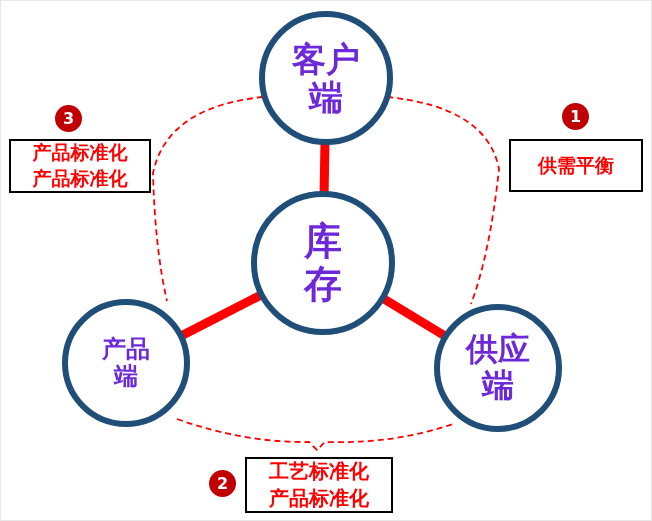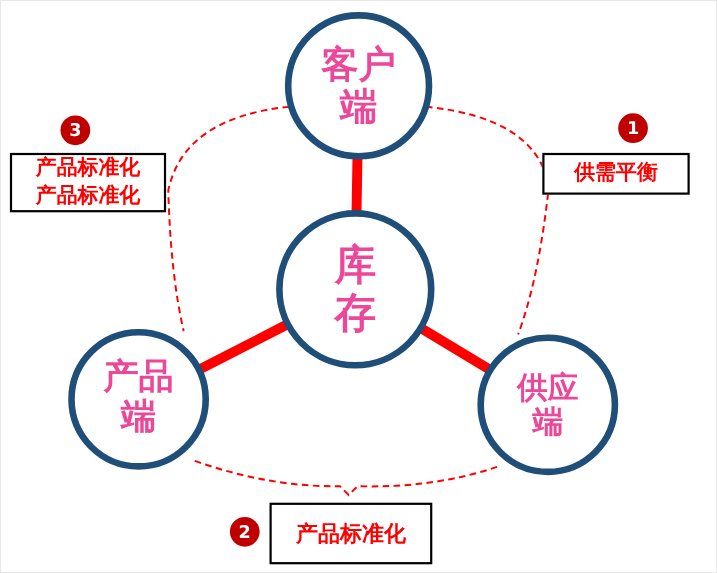--- a/index.html
+++ b/index.html
@@ -6,34 +6,34 @@
   body{font-family:"DejaVu Sans","Liberation Sans",sans-serif;}
   .stage{
     position:relative;width:652px;height:521px;background:#ffffff;
     overflow:hidden;border:1px solid #e8e8e8;box-sizing:border-box;
   }
   .lines-svg{position:absolute;left:0;top:0;width:652px;height:521px;}
   .node{
     position:absolute;border-radius:50%;background:#ffffff;
     border:6px solid #1f4e79;box-sizing:border-box;
     display:flex;flex-direction:column;align-items:center;justify-content:center;
-    font-weight:bold;color:#ec4899;text-align:center;line-height:1.12;
+    font-weight:bold;color:#6d28d9;text-align:center;line-height:1.12;
   }
   .node-top{left:258px;top:10px;width:134px;height:134px;font-size:34px;}
   .node-center{left:250px;top:190px;width:144px;height:144px;font-size:38px;}
-  .node-left{left:61px;top:298px;width:128px;height:128px;font-size:32px;font-family:Liberation Mono, monospace;}
-  .node-right{left:433px;top:303px;width:128px;height:128px;font-size:28px;}
+  .node-left{left:61px;top:298px;width:128px;height:128px;font-size:24px;}
+  .node-right{left:433px;top:303px;width:128px;height:128px;font-size:32px;}
   .callout{
     position:absolute;background:#ffffff;border:2px solid #000000;
     color:#ff0000;font-weight:bold;text-align:center;
     display:flex;flex-direction:column;justify-content:center;
     line-height:1.35;box-sizing:border-box;
   }
   .callout-left{left:8px;top:138px;width:142px;height:54px;font-size:19px;}
-  .callout-right{left:492px;top:138px;width:134px;height:38px;font-size:19px;}
+  .callout-right{left:508px;top:138px;width:134px;height:53px;font-size:19px;}
   .callout-bottom{left:244px;top:456px;width:148px;height:56px;font-size:20px;}
   .badge{
     position:absolute;width:27px;height:27px;border-radius:50%;
     background:#c00000;color:#ffffff;font-weight:bold;font-size:16px;
     display:flex;align-items:center;justify-content:center;line-height:1;
   }
   .badge-3{left:54px;top:104px;}
   .badge-1{left:561px;top:102px;}
   .badge-2{left:208px;top:469px;}
 </style>
@@ -86,16 +86,17 @@
   <div class="callout callout-left">
     <span>产品标准化</span>
     <span>产品标准化</span>
   </div>
 
   <div class="callout callout-right">
     <span>供需平衡</span>
   </div>
 
   <div class="callout callout-bottom">
+    <span>工艺标准化</span>
     <span>产品标准化</span>
   </div>
 
 </div>
 
 </body></html>

